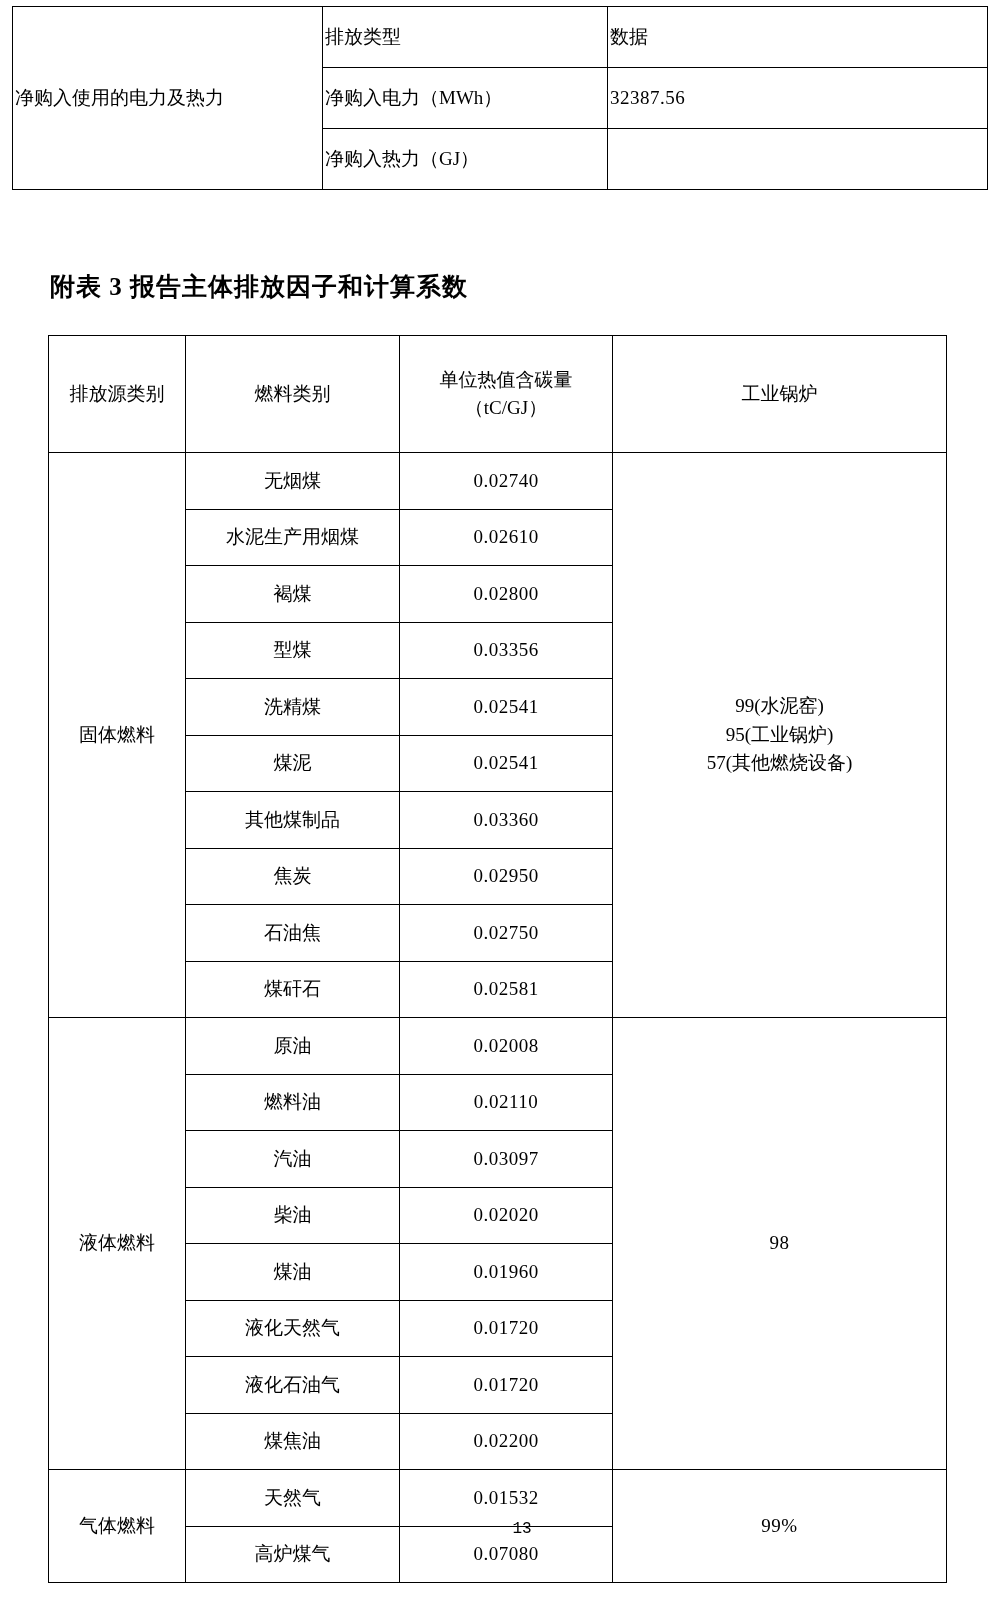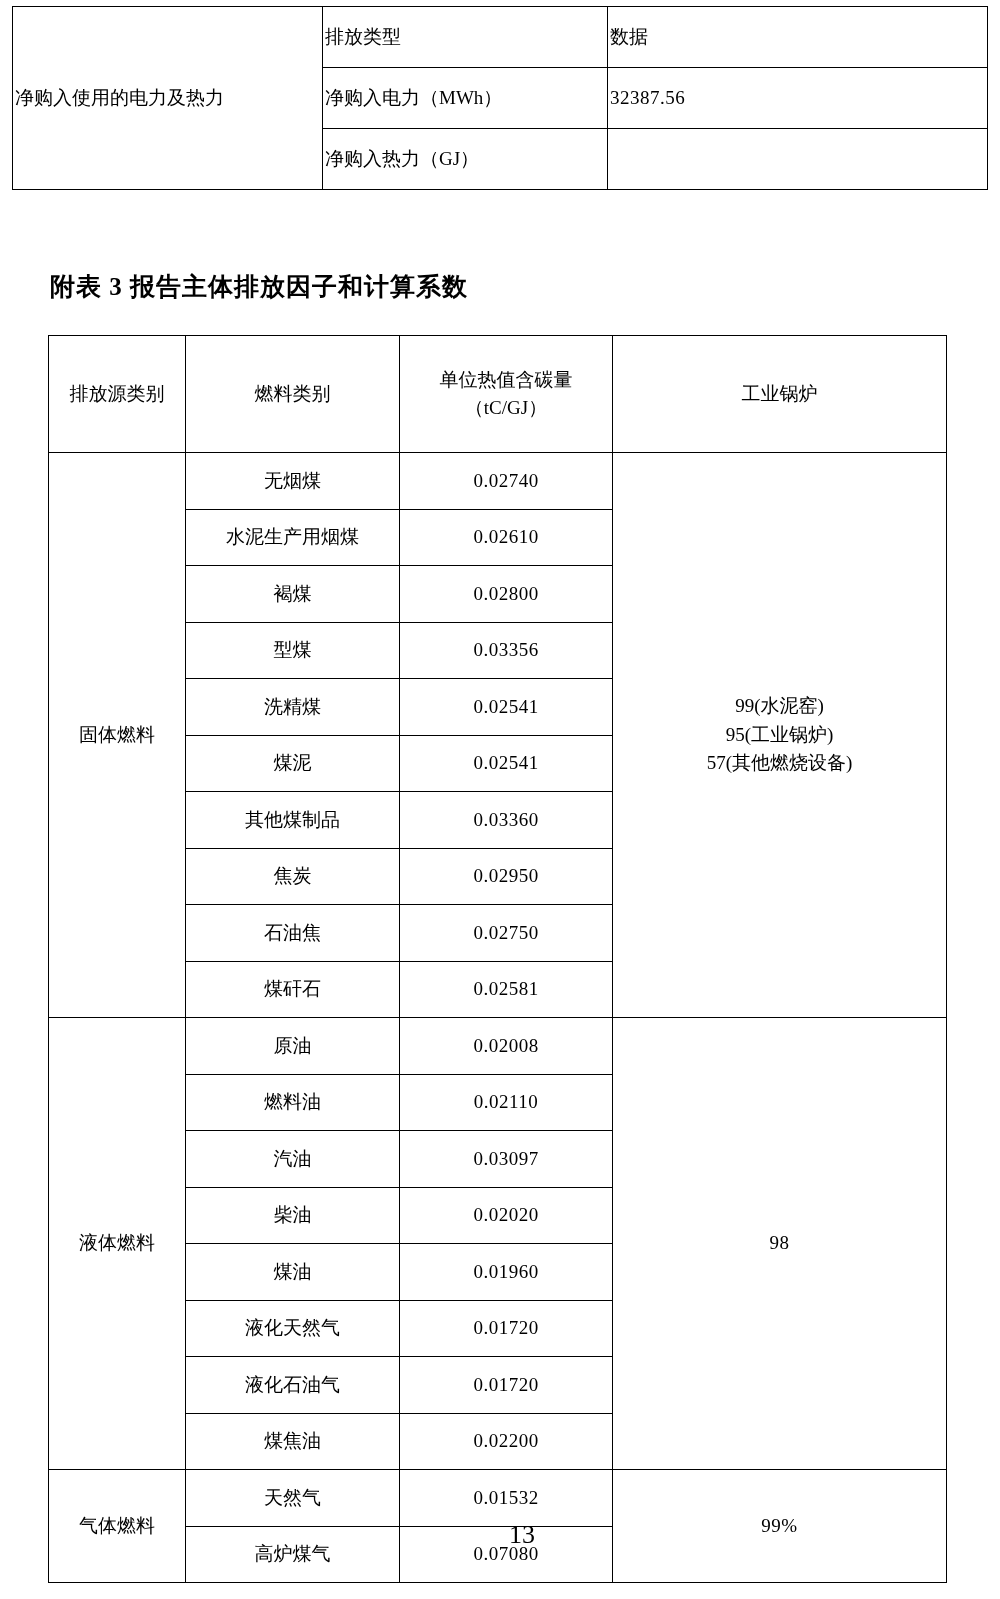--- a/index.html
+++ b/index.html
@@ -104,22 +104,22 @@
     display: block;
   }
 
   
   .page-number {
     position: absolute;
     left: 0;
     right: 0;
     top: 1520px;
     text-align: center;
-    font-size: 26px;
-    font-family: Liberation Serif, serif;
+    font-size: 16px;
+    font-family: Liberation Mono, monospace;
     padding-left: 44px;
   }
 </style>
 </head>
 <body>
 
 <div class="page">
 
   <div class="top-table-wrap">
     <table class="doc-table">

